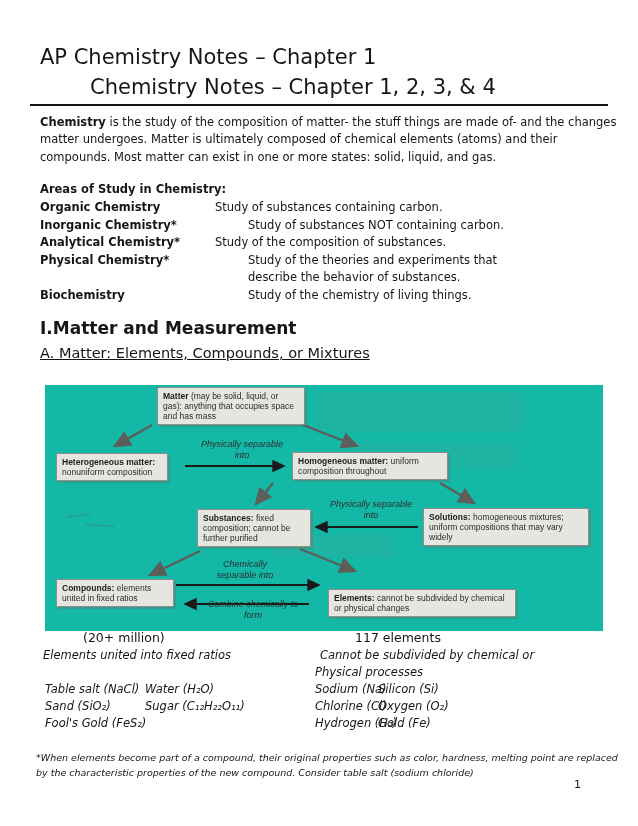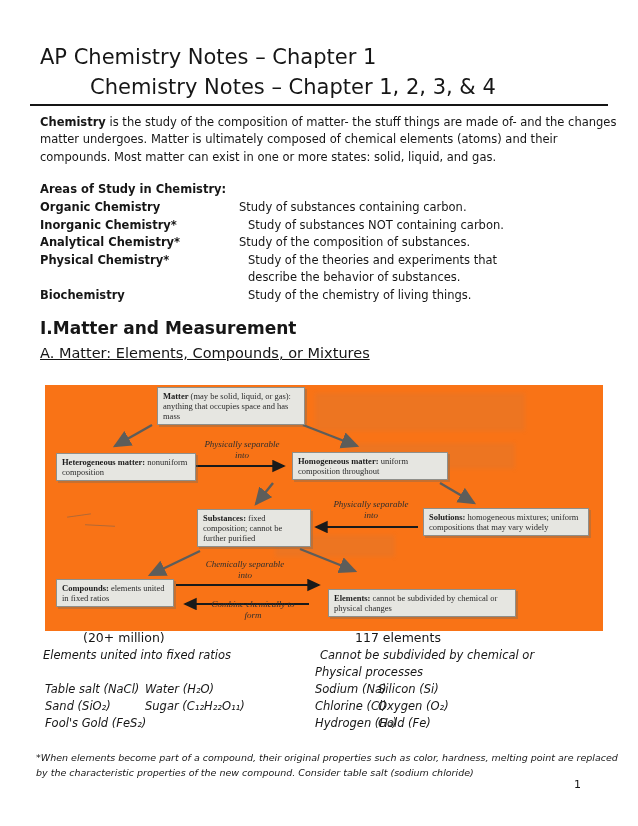--- a/index.html
+++ b/index.html
@@ -13,40 +13,40 @@
   .title-rule{position:absolute;left:30px;top:104px;width:578px;height:2px;background:#151515;}
   
   .intro{position:absolute;left:40px;top:114px;width:584px;font-size:11.5px;line-height:17.4px;}
   .bold{font-weight:bold;}
   
   .areas{position:absolute;left:40px;top:182px;width:580px;font-size:11.5px;}
   .areas-heading{font-weight:bold;margin-bottom:4px;}
   .areas-row{position:relative;height:17.5px;}
   .areas-term{font-weight:bold;}
   .areas-desc{position:absolute;top:0;}
-  .ind-a{left:175px;margin-left:24px;}
+  .ind-a{left:175px;}
   .ind-b{left:208px;}
   
   .sec-heading{position:absolute;left:40px;top:318px;font-size:17px;font-weight:bold;}
   .sec-roman{display:inline-block;}
   .sec-title{display:inline-block;}
   .sec-subtitle{position:absolute;left:40px;top:345px;font-size:14.5px;text-decoration:underline;}
   
   .diagram{
     position:absolute;left:45px;top:385px;width:558px;height:246px;
-    background:#f97316;font-family:Liberation Serif, serif;
+    background:#14b8a6;font-family:Liberation Sans, sans-serif;
   }
   .dgm-box{
     position:absolute;box-sizing:border-box;background:#e6e6e1;
     border:1px solid #8f8f8a;box-shadow:2px 2px 0 rgba(105,105,98,.35);
     padding:3px 5px;font-size:8.5px;line-height:10px;color:#2b2b2b;
   }
   .dgm-box b{color:#1c1c1c;}
   .box-matter{left:112px;top:2px;width:148px;}
-  .box-het{left:11px;top:68px;width:140px;}
+  .box-het{left:11px;top:68px;width:112px;}
   .box-hom{left:247px;top:67px;width:156px;}
   .box-sub{left:152px;top:124px;width:114px;}
   .box-sol{left:378px;top:123px;width:166px;}
   .box-com{left:11px;top:194px;width:118px;}
   .box-ele{left:283px;top:204px;width:188px;}
   .dgm-label{
     position:absolute;font-style:italic;font-size:9px;line-height:10.5px;
     text-align:center;color:#2e2e2e;font-weight:500;
   }
   .lbl-phys1{left:155px;top:54px;width:84px;}

